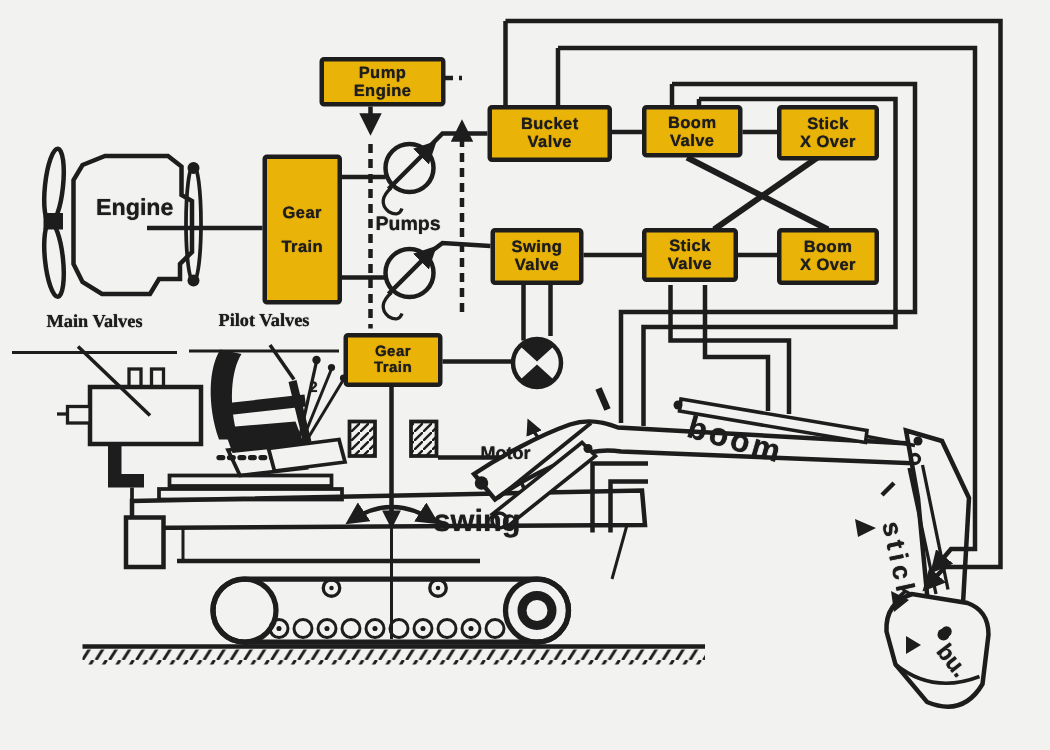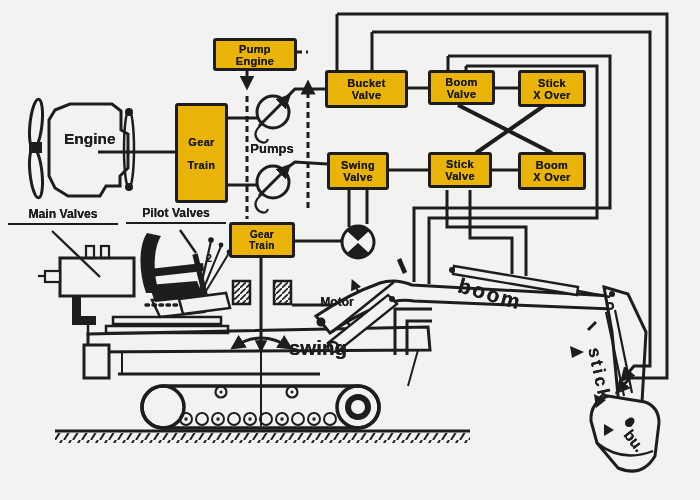--- a/index.html
+++ b/index.html
@@ -17,21 +17,21 @@
     display:flex;flex-direction:column;align-items:center;justify-content:center;
     font-weight:bold;font-size:11px;line-height:12px;letter-spacing:.3px;
     text-align:center;text-shadow:0 0 .6px #1d1d1d;
   }
   .box.tall{row-gap:11px;}
   .box.small{font-size:10px;line-height:11px;}
   .lbl{
     position:absolute;font-weight:bold;text-align:center;
     text-shadow:0 0 .6px #1d1d1d;white-space:nowrap;
   }
-  .underlined{border-bottom:2.5px solid #1d1d1d;padding-bottom:2px;}
+  .underlined{border-bottom:2.5px solid #1d1d1d;padding-bottom:12px;font-family:Liberation Serif, serif;}
 </style>
 </head>
 <body>
 
 <div id="stage">
 
   <svg id="art" width="700" height="500" viewBox="0 0 700 500">
     <defs>
       <marker id="ah" markerWidth="5" markerHeight="5" viewBox="0 0 10 10" refX="7" refY="5" orient="auto-start-reverse">
         <path d="M0 0 L10 5 L0 10 Z" fill="#1d1d1d"></path>

